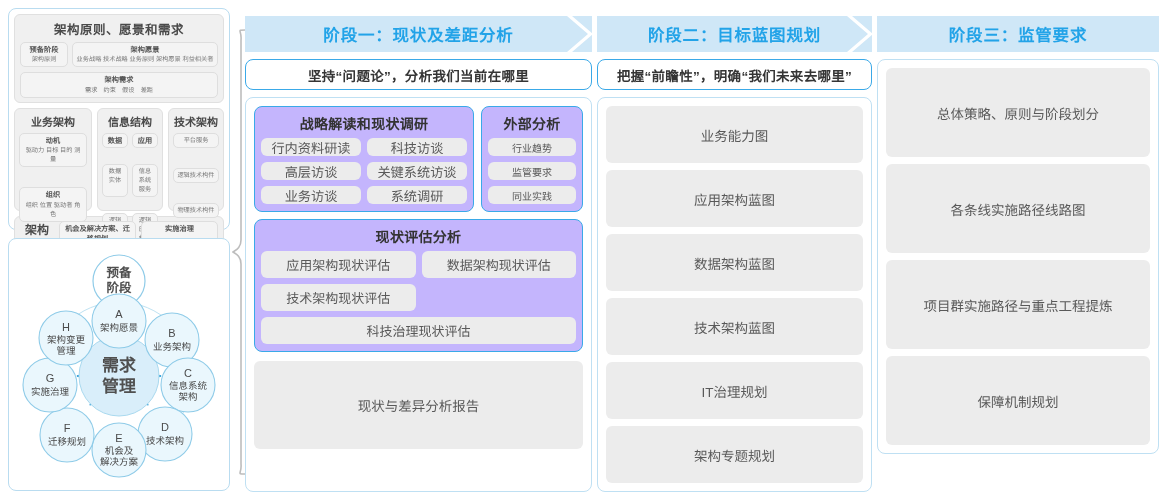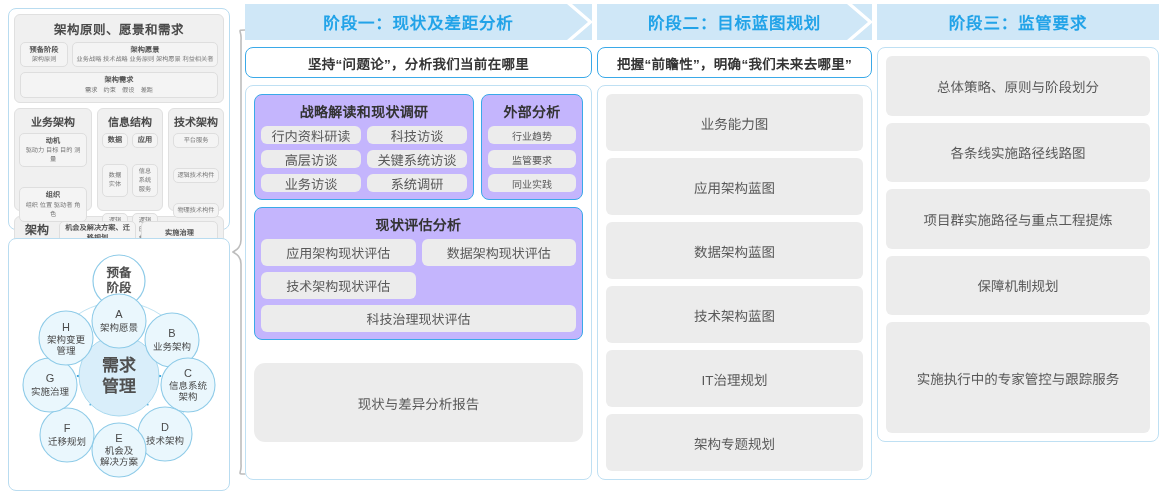--- a/index.html
+++ b/index.html
@@ -48,21 +48,21 @@
   .mx-row { display: flex; gap: 4px; }
   .mx-cell {
     background: #f4f4f4;
     border: 1px solid #dedede;
     border-radius: 5px;
     padding: 2px 3px;
     text-align: center;
     color: #6b6b6b;
     font-size: 6.3px;
     line-height: 1.45;
-    display: flex; flex-direction: column; justify-content: center;
+    display: flex; flex-direction: column; justify-content: space-between;
   }
   .mx-cell b { font-size: 7.2px; color: #555; font-weight: bold; display:block; }
   .mx-cell .sub { font-size: 6.2px; color: #787878; }
   .mx-flex1 { flex: 1; }
 
   .mx-col-title {
     text-align: center; font-weight: bold; color: #4a4a4a;
     font-size: 11px; margin-bottom: 4px;
   }
   .mx-cols { display: flex; gap: 5px; }
@@ -82,21 +82,21 @@
   }
 
   
   #cycle-svg { display:block; }
 
   
   #bracket { position:absolute; left: 232px; top: 28px; }
 
   
   .phase {
-    position: absolute; top: 4px; height: 483px;
+    position: absolute; top: 16px; height: 483px;
   }
   #phase1 { left: 245px; width: 347px; }
   #phase2 { left: 597px; width: 275px; }
   #phase3 { left: 877px; width: 282px; }
 
   .phase-head {
     position: relative;
     height: 36px;
     background: #cfe7f7;
     display:flex; align-items:center; justify-content:center;
@@ -156,24 +156,23 @@
   #p1-external { width: 102px; }
   .grid2 { display:grid; grid-template-columns: 1fr 1fr; gap: 6px; }
   .grid1 { display:grid; grid-template-columns: 1fr; gap: 6px; }
   .grid2 .chip, .grid1 .chip { height: 18px; }
   #p1-external .chip { font-size: 10px; }
   #p1-strategy .chip { font-size: 13.2px; }
 
   #p1-assess { margin-top: 7px; }
   #p1-assess .chip { height: 27px; font-size: 13px; }
   #p1-report {
-    margin-top: 23px;
-    height: 79px;
+    margin-top: 9px;
+    height: 88px;
     font-size: 13.5px;
-    border-radius: 11px;
   }
 
   
   .stack { display:flex; flex-direction:column; gap: 7px; height: 100%; }
   #p2-stack .chip { font-size: 13.5px; }
   #p3-stack .chip { font-size: 13.5px; }
 </style>
 </head>
 <body>
 
@@ -438,18 +437,17 @@
     <div class="phase-head last">
       <span>阶段三：监管要求</span>
 
     </div>
     <div class="phase-body">
       <div class="stack" id="p3-stack">
         <div class="chip" style="flex:1;">总体策略、原则与阶段划分</div>
         <div class="chip" style="flex:1;">各条线实施路径线路图</div>
         <div class="chip" style="flex:1;">项目群实施路径与重点工程提炼</div>
         <div class="chip" style="flex:1;">保障机制规划</div>
-        <div class="chip" style="flex:2;">实施执行中的专家管控与跟踪服务</div>
       </div>
     </div>
   </div>
 
 </div>
 
 </body></html>

